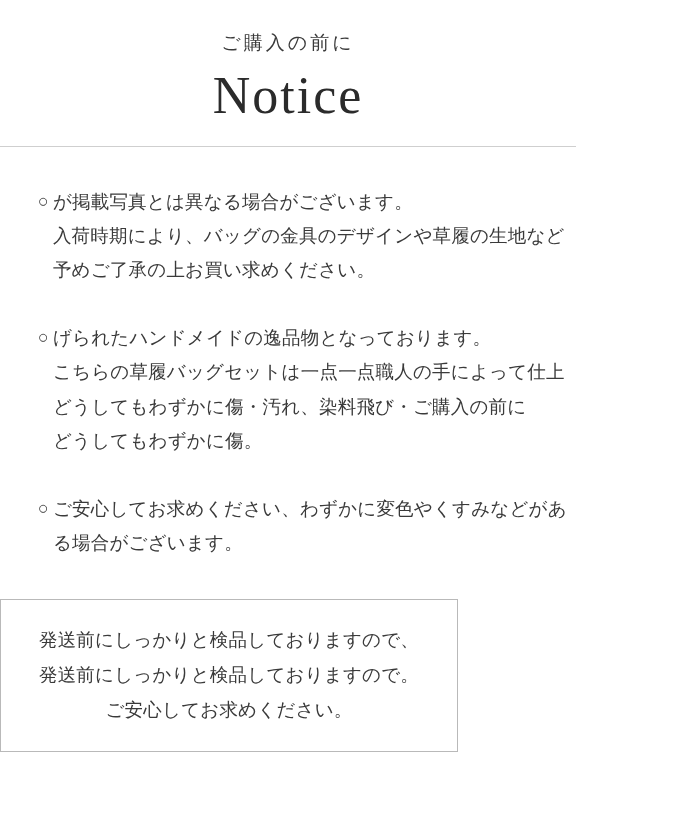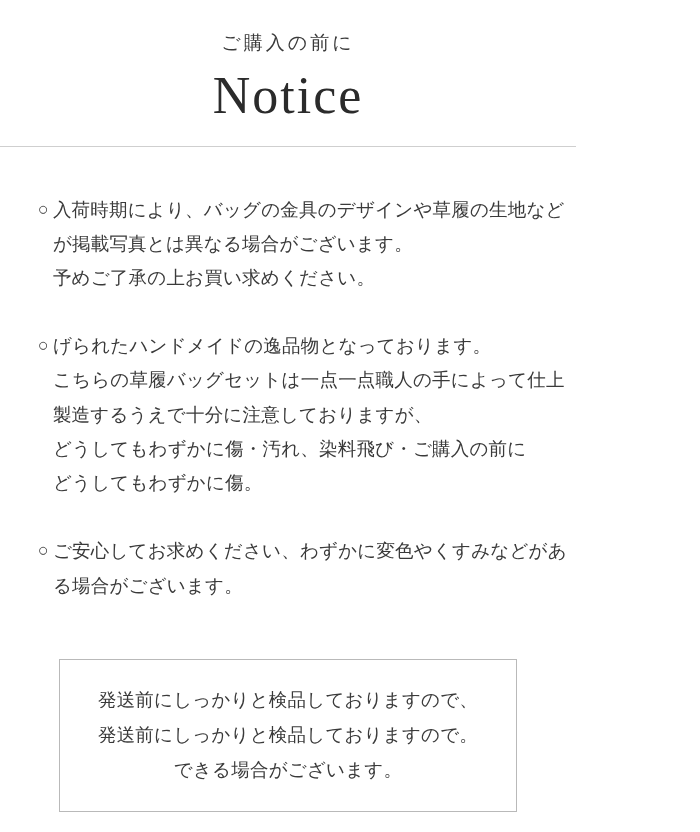--- a/index.html
+++ b/index.html
@@ -14,21 +14,20 @@
     color: #333333;
     -webkit-font-smoothing: antialiased;
   }
   .page {
     width: 576px;
     height: 832px;
     box-sizing: border-box;
     position: relative;
     display: flex;
     flex-direction: column;
-    gap: 8px;
   }
 
   
   .header {
     padding-top: 30px;
     text-align: center;
   }
   .header-sub {
     font-family: "Liberation Serif", serif;
     font-size: 19px;
@@ -77,23 +76,22 @@
     line-height: 1.85;
     color: #3a3a3a;
     letter-spacing: 0.2px;
   }
   .note-lines .line {
     white-space: nowrap;
   }
 
   
   .footer-wrap {
-    margin-top: 48px;
+    margin-top: 38px;
     display: flex;
-    justify-content: center;
   }
   .footer-box {
     border: 1px solid #b9b9b9;
     width: 458px;
     box-sizing: border-box;
     padding: 22px 10px 24px;
     text-align: center;
   }
   .footer-box .line {
     font-size: 18.5px;
@@ -111,48 +109,47 @@
     <div class="header-sub">ご購入の前に</div>
     <div class="header-title">Notice</div>
     <div class="divider"></div>
   </div>
 
   <div class="content">
 
     <div class="note-item">
       <span class="bullet">○</span>
       <div class="note-lines">
+        <div class="line">が掲載写真とは異なる場合がございます。</div>
         <div class="line">入荷時期により、バッグの金具のデザインや草履の生地など</div>
-        <div class="line">が掲載写真とは異なる場合がございます。</div>
         <div class="line">予めご了承の上お買い求めください。</div>
       </div>
     </div>
 
     <div class="note-item">
       <span class="bullet">○</span>
       <div class="note-lines">
         <div class="line">げられたハンドメイドの逸品物となっております。</div>
         <div class="line">こちらの草履バッグセットは一点一点職人の手によって仕上</div>
-        <div class="line">製造するうえで十分に注意しておりますが、</div>
         <div class="line">どうしてもわずかに傷・汚れ、染料飛び・ご購入の前に</div>
         <div class="line">どうしてもわずかに傷。</div>
       </div>
     </div>
 
     <div class="note-item">
       <span class="bullet">○</span>
       <div class="note-lines">
         <div class="line">ご安心してお求めください、わずかに変色やくすみなどがあ</div>
         <div class="line">る場合がございます。</div>
       </div>
     </div>
 
   </div>
 
   <div class="footer-wrap">
     <div class="footer-box">
       <div class="line">発送前にしっかりと検品しておりますので、</div>
       <div class="line">発送前にしっかりと検品しておりますので。</div>
-      <div class="line">できる場合がございます。</div>
+      <div class="line">ご安心してお求めください。</div>
     </div>
   </div>
 
 </div>
 
 </body></html>

